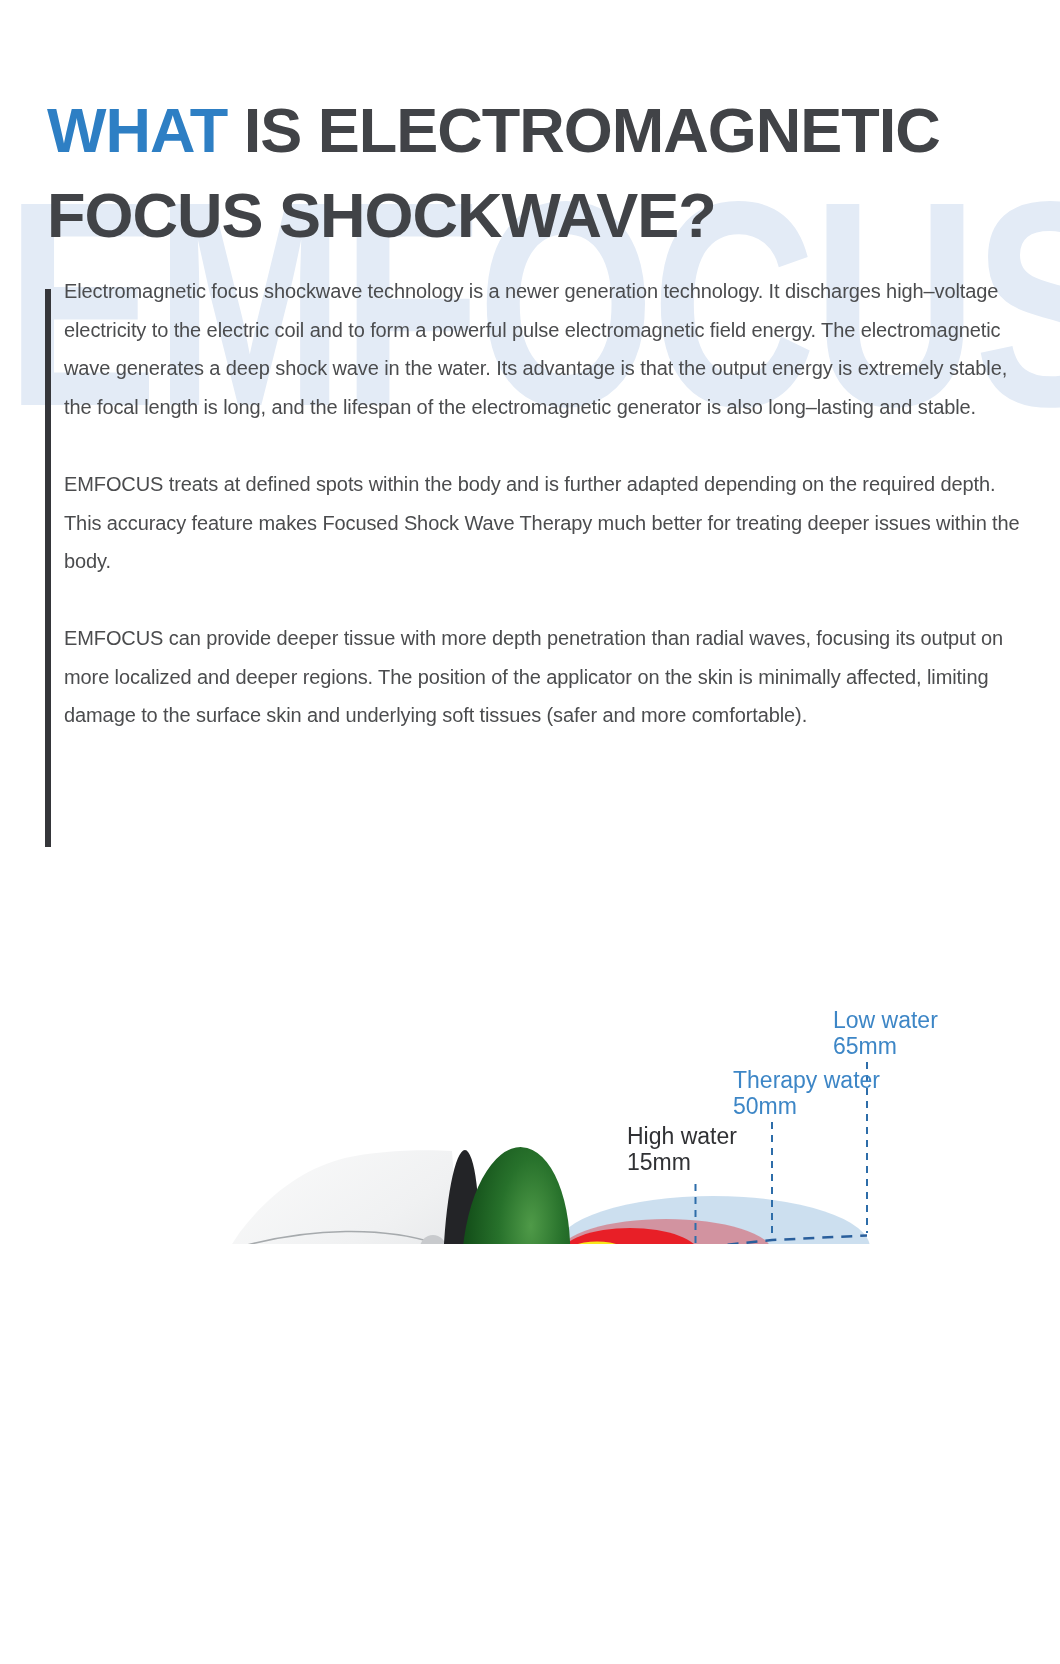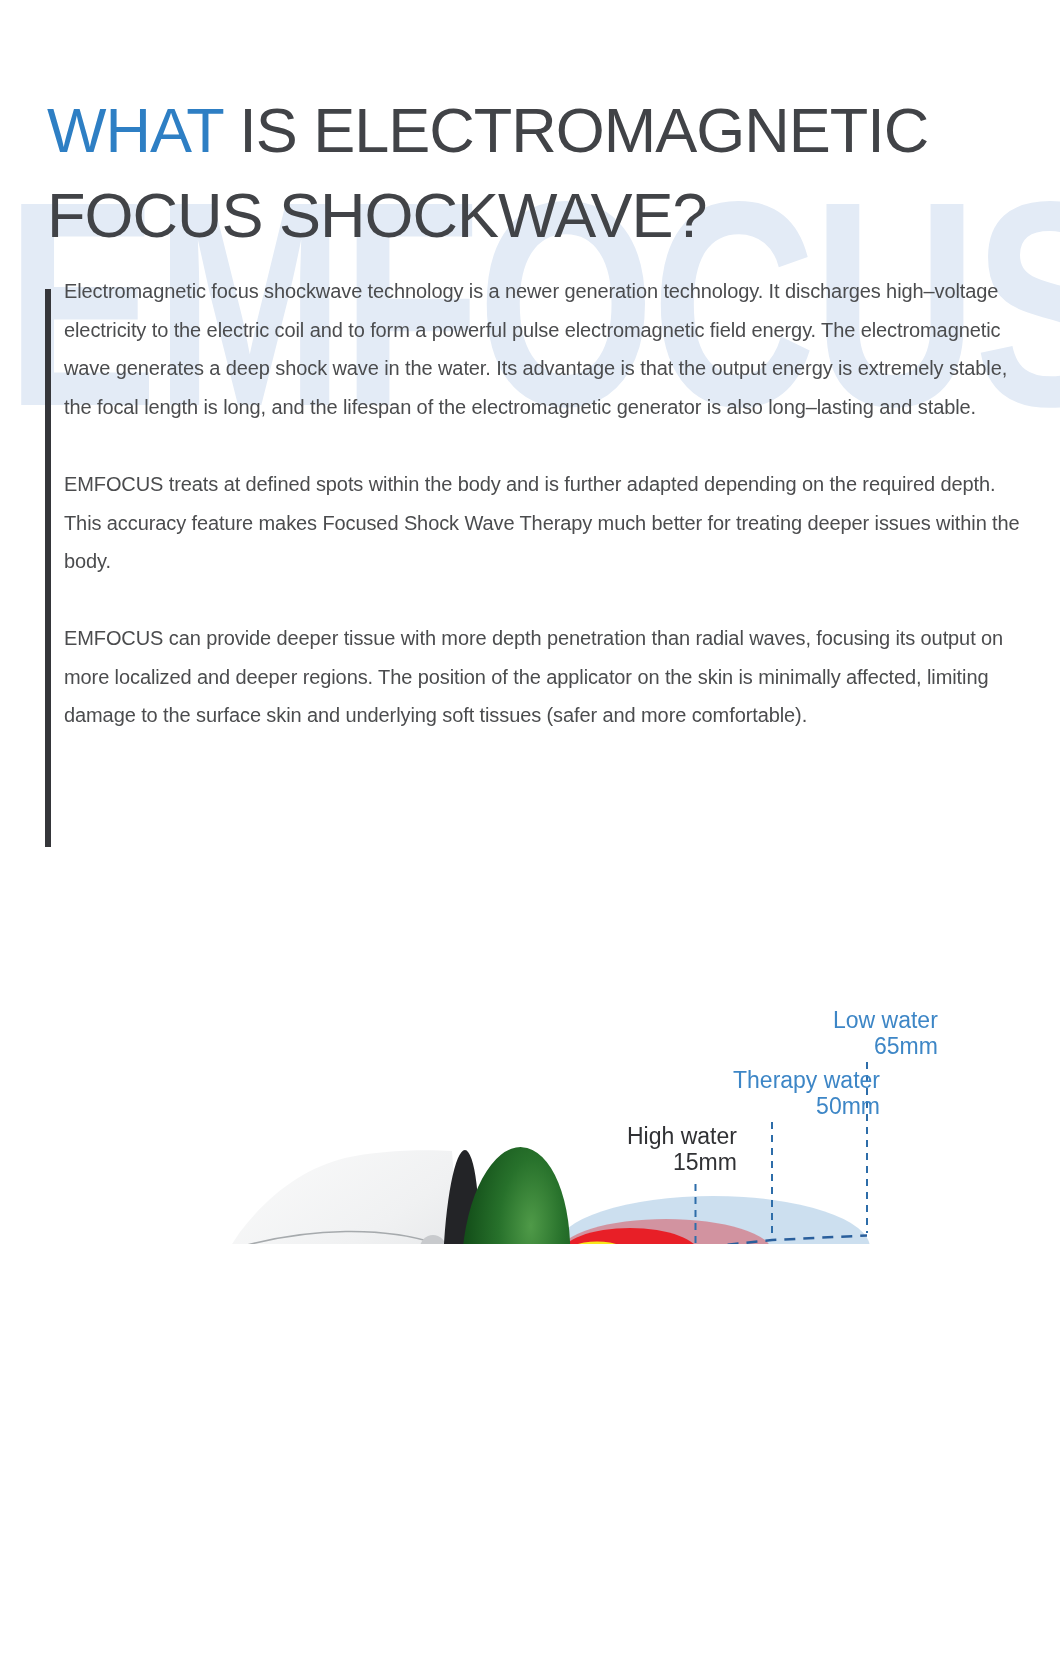--- a/index.html
+++ b/index.html
@@ -11,36 +11,36 @@
   .watermark{
     position:absolute;font-weight:bold;font-size:292px;line-height:1;
     letter-spacing:-4px;white-space:nowrap;transform:scaleX(0.78);
     transform-origin:0 0;user-select:none;z-index:0;
   }
   .watermark.top{left:6px;top:158px;color:#e3ebf6;}
   .watermark.bottom{left:10px;top:1418px;color:#f2f6fa;}
   
   .title{
     position:absolute;left:47px;top:88px;z-index:3;
-    font-weight:normal;font-size:63px;line-height:85px;letter-spacing:-1px;
+    font-weight:bold;font-size:63px;line-height:85px;letter-spacing:-1px;
     color:#414347;
   }
   .title .hl{color:#2e7fc4;}
   
   .accent-bar{
     position:absolute;left:45px;top:289px;width:6px;height:558px;
     background:#35363a;z-index:3;
   }
   .body-copy{
     position:absolute;left:64px;top:272px;width:965px;z-index:3;
     font-size:20px;line-height:38.7px;letter-spacing:-0.1px;color:#4b4c4e;
   }
   .body-copy p{margin:0 0 38px 0;}
   
-  .lbl{position:absolute;z-index:4;font-size:23px;line-height:26px;text-align:right;}
+  .lbl{position:absolute;z-index:4;font-size:23px;line-height:26px;}
   .lbl-low{left:833px;top:1007px;color:#3d86c6;}
   .lbl-medium{left:733px;top:1067px;color:#3d86c6;}
   .lbl-high{left:627px;top:1123px;color:#303134;}
   
   .caption{
     position:absolute;right:98px;top:1504px;z-index:4;
     font-size:29px;line-height:39px;color:#2d79bf;
   }
   svg.diagram{position:absolute;left:0;top:0;z-index:2;pointer-events:none;}
 </style>

